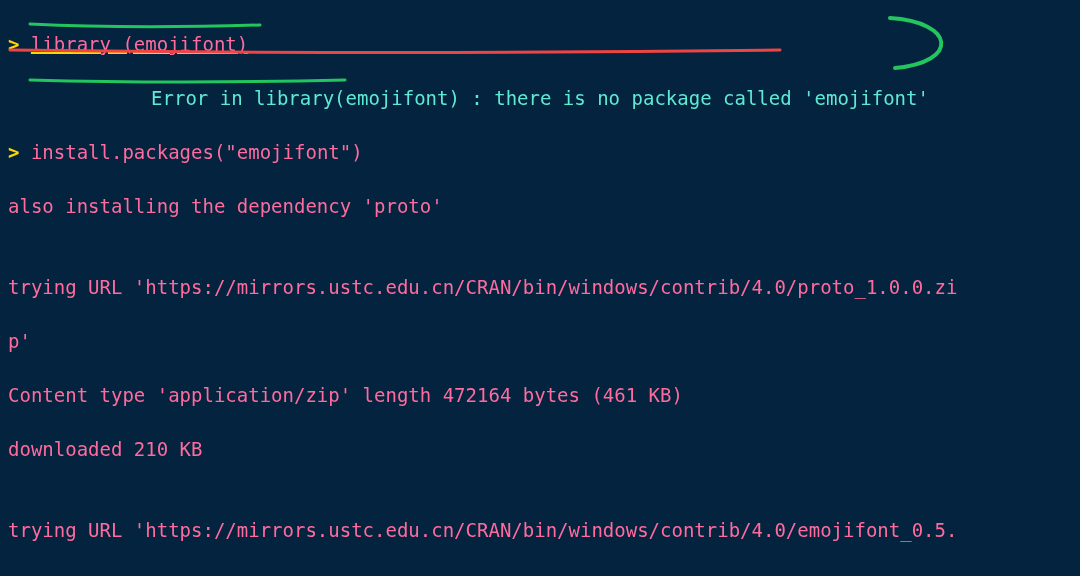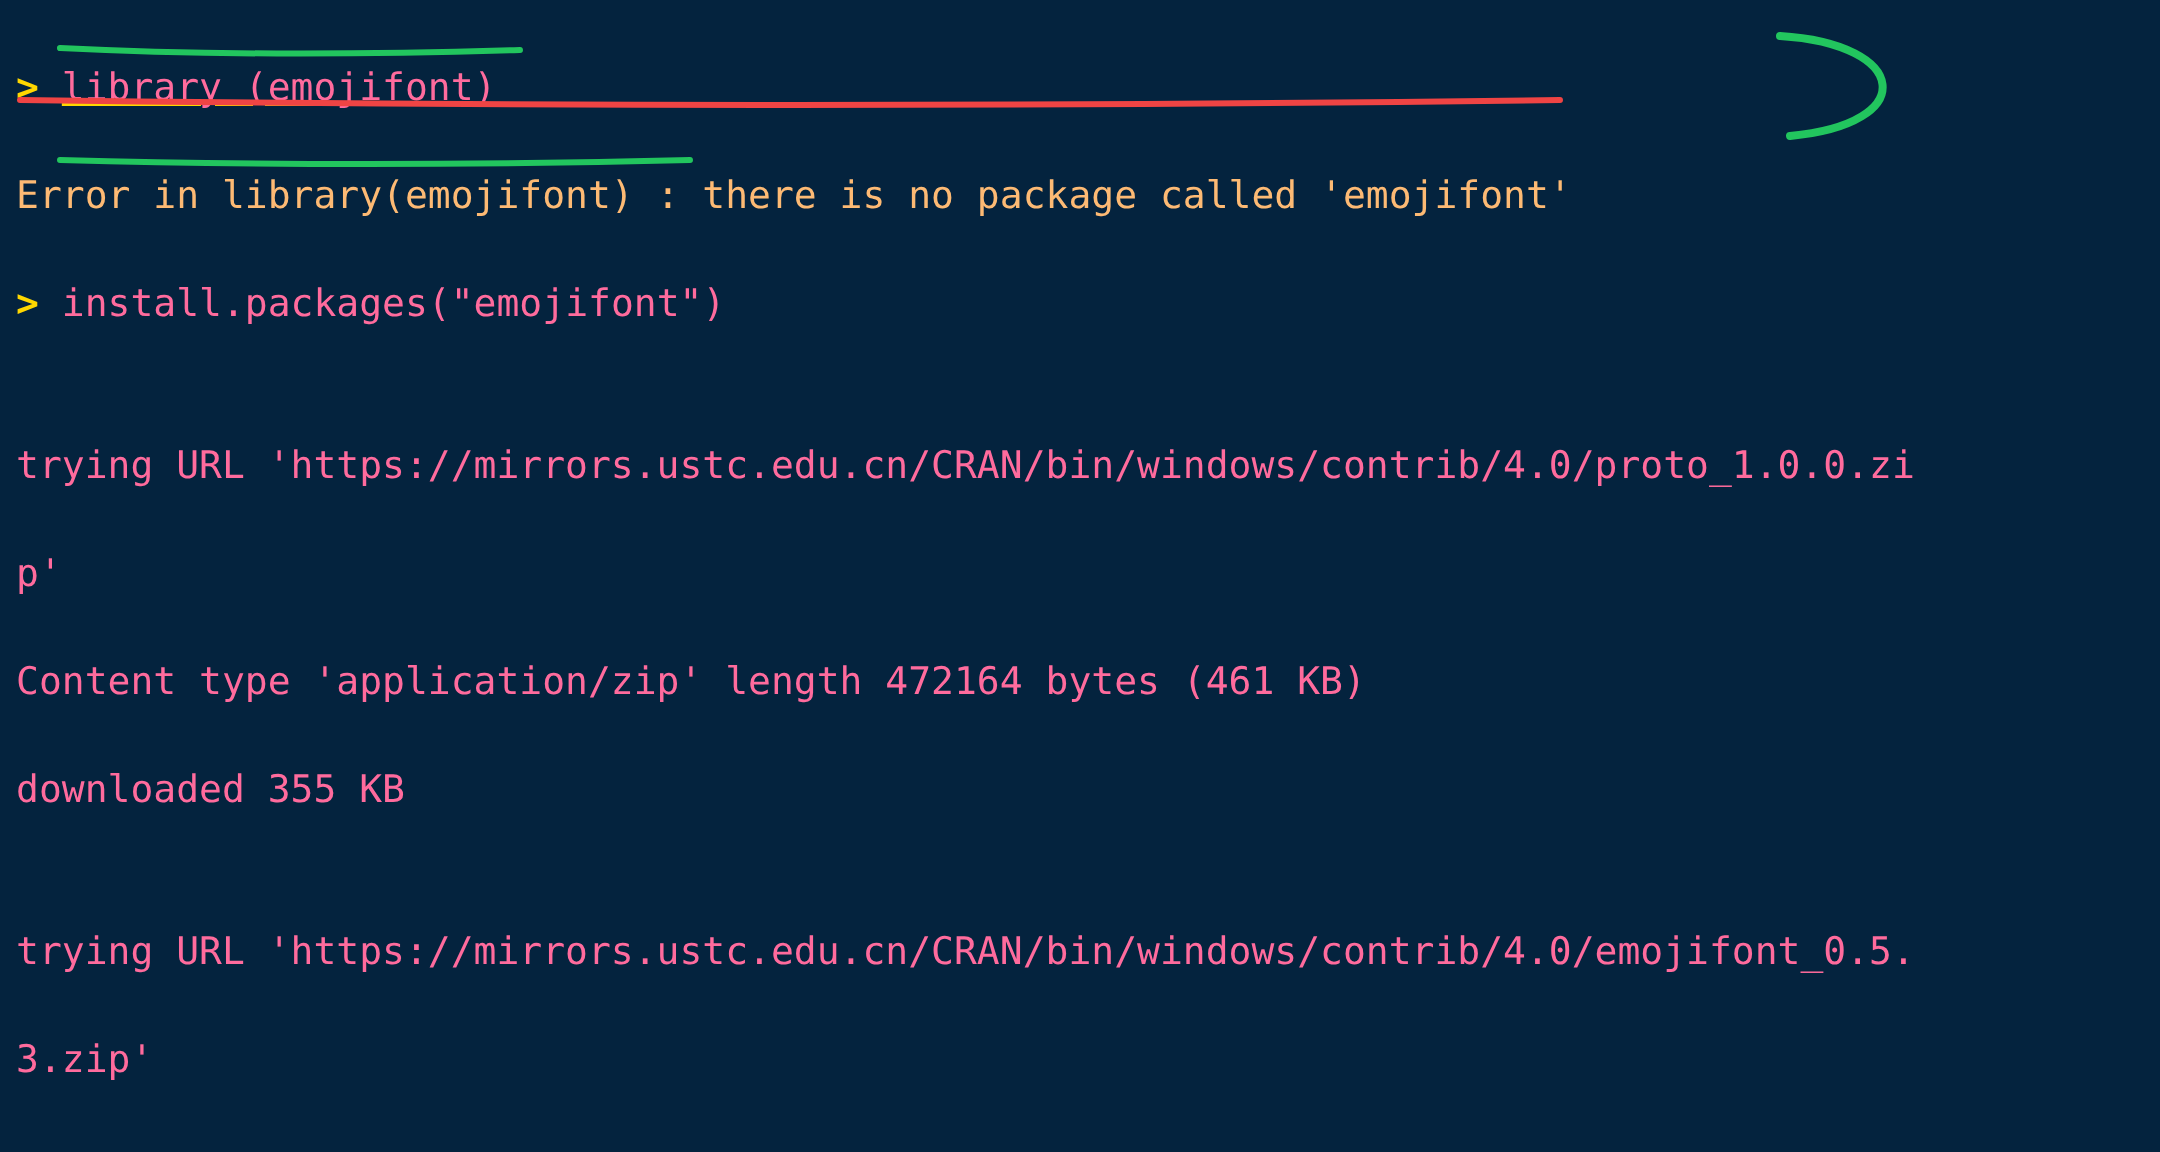--- a/index.html
+++ b/index.html
@@ -15,43 +15,44 @@
   }
   #term {
     position: relative;
     padding: 4px 8px;
     white-space: pre;
     color: #ff6b9d;
   }
   .prompt { color: #ffd700; font-weight: bold; }
   .cmd { color: #ff6b9d; font-weight: normal; }
   .underline-yellow { text-decoration: underline; text-decoration-color: #ffd700; text-decoration-thickness: 2px; }
-  .err { color: #fdba74; }
+  .err { color: #5eead4; text-align: center; }
   .success { color: #f0f0f0; }
   .info { color: #ff6b9d; }
   svg.annotations {
     position: absolute;
     top: 0; left: 0;
     width: 1080px;
     height: 576px;
     pointer-events: none;
   }
 </style>
 </head>
 <body>
 
 <div id="term">
 <div><span class="prompt">&gt;</span> <span class="cmd underline-yellow">library (emojifont)</span></div>
 <div class="err">Error in library(emojifont) : there is no package called 'emojifont'</div>
 <div><span class="prompt">&gt;</span> <span class="cmd">install.packages("emojifont")</span></div>
+<div class="info">also installing the dependency 'proto'</div>
 <div class="info"></div>
 <div class="info">trying URL 'https://mirrors.ustc.edu.cn/CRAN/bin/windows/contrib/4.0/proto_1.0.0.zi</div>
 <div class="info">p'</div>
 <div class="info">Content type 'application/zip' length 472164 bytes (461 KB)</div>
-<div class="info">downloaded 355 KB</div>
+<div class="info">downloaded 210 KB</div>
 <div class="info"></div>
 <div class="info">trying URL 'https://mirrors.ustc.edu.cn/CRAN/bin/windows/contrib/4.0/emojifont_0.5.</div>
 <div class="info">3.zip'</div>
 
 
 <div class="info"></div>
 
 
 <div class="success"></div>
 

